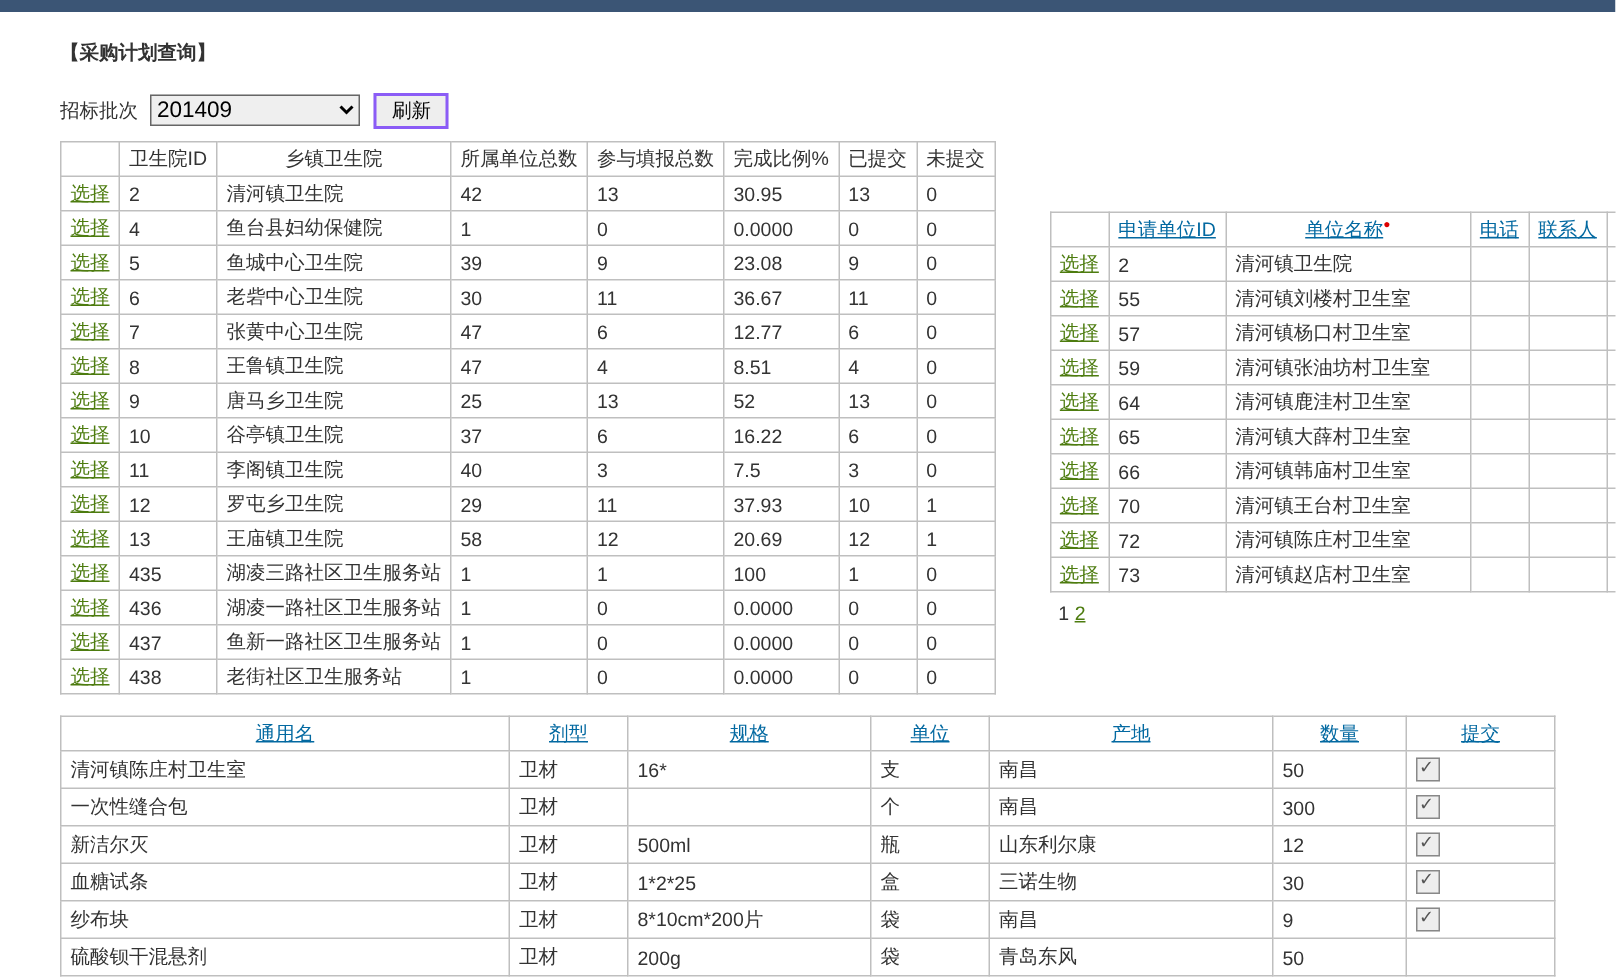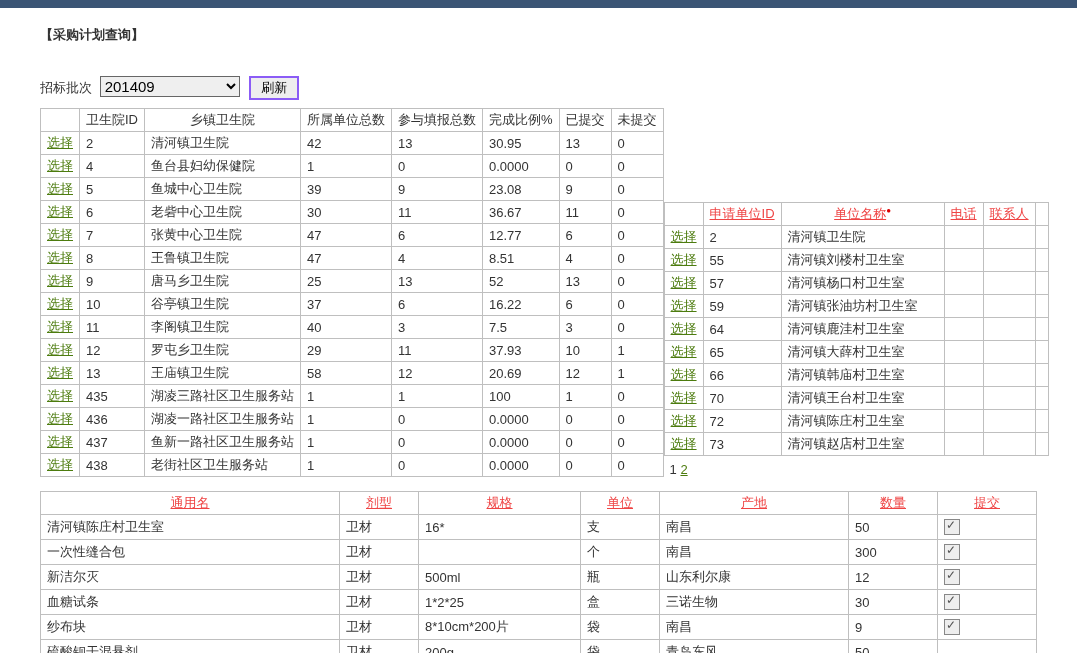--- a/index.html
+++ b/index.html
@@ -1,28 +1,28 @@
 <!DOCTYPE html>
 <html><head>
 <meta charset="utf-8">
 <style>
   html,body{margin:0;padding:0;font-family:"Microsoft YaHei",Arial,sans-serif;font-size:13px;color:#333;background:#fff}
   .topbar{height:8px;background:#3b5575}
   .page{padding:18px 40px}
-  .title{font-weight:bold;margin-bottom:32px}
+  .title{font-weight:bold;margin-bottom:18px}
   .filter-row{margin-bottom:8px}
   .filter-row label{margin-right:4px}
   select{font-size:15px;width:140px;border:1px solid #666}
   button.refresh{margin-left:6px;border:2px solid #8b5cf6;background:#eee;padding:1px 10px;font-size:13px}
-  .layout{display:flex;align-items:flex-end}
+  .layout{display:flex;gap:36px;align-items:center}
   table{border-collapse:collapse;background:#fff}
   table td,table th{border:1px solid #bfbfbf;padding:2px 6px;text-align:left;font-weight:normal;white-space:nowrap}
   table th{text-align:center}
   a{color:#4d7c0f;text-decoration:underline;cursor:pointer}
-  th a{color:#ef4444}
+  th a{color:#0369a1}
   .chk{appearance:none;-webkit-appearance:none;width:14px;height:14px;border:1px solid #888;background:#eee;display:inline-block;position:relative;vertical-align:middle}
   .chk::after{content:"✓";position:absolute;top:-2px;left:1px;font-size:12px;color:#555}
   .pager{margin-top:6px;padding-left:6px}
   .productTable{margin-top:14px}
   .productTable th{padding:2px 4px}
   .productTable td{padding:3px 6px}
   .col-sel{width:38px}
   .red-dot{color:#d00;font-size:8px;line-height:0;vertical-align:super}
 </style>
 </head>

